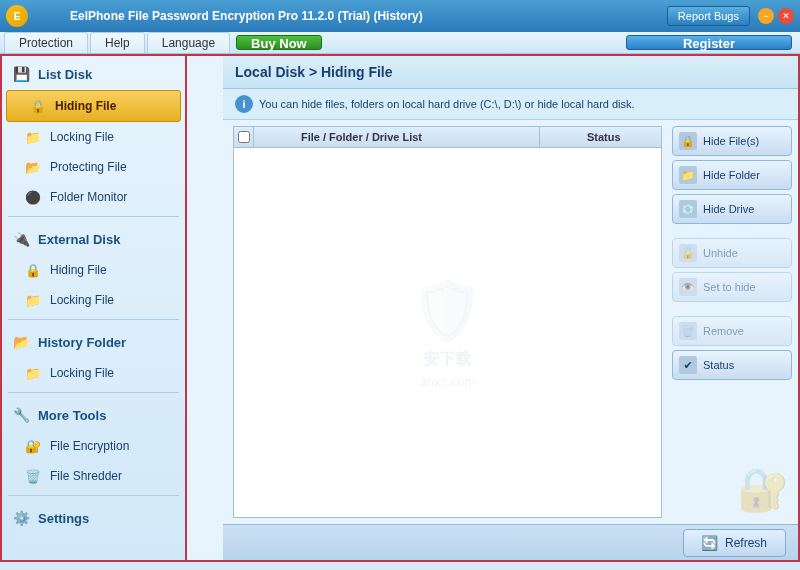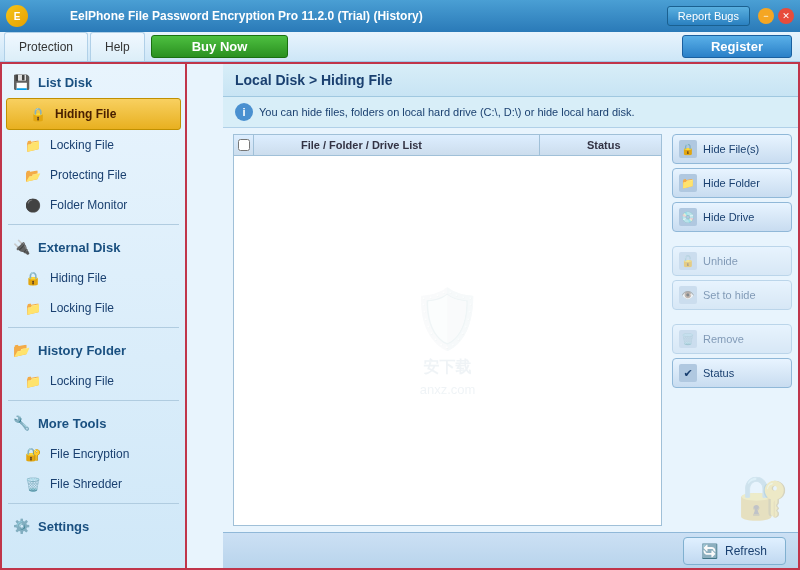--- a/index.html
+++ b/index.html
@@ -37,21 +37,21 @@
       color: white;
       padding: 3px 10px;
       font-size: 11px;
       border-radius: 3px;
       cursor: pointer;
     }
 
     
     .menu-bar {
       background: linear-gradient(180deg, #e8f4fd, #cde6f7);
-      height: 30px;
+      height: 22px;
       display: flex;
       align-items: stretch;
       border-bottom: 1px solid #a0c8e8;
       padding: 0 4px;
       gap: 2px;
     }
     .menu-tab {
       padding: 0 14px;
       font-size: 12px;
       border: 1px solid #b0d0e8;
@@ -59,32 +59,32 @@
       background: linear-gradient(180deg, #f0f8ff, #dceef8);
       cursor: pointer;
       display: flex; align-items: center;
       border-radius: 3px 3px 0 0;
       color: #333;
     }
     .buy-now-btn {
       background: linear-gradient(180deg, #4dc040, #2a9020);
       color: white;
       border: 1px solid #1a7010;
-      padding: 0 40px;
+      padding: 0 14px;
       font-size: 13px;
       font-weight: bold;
       border-radius: 3px;
       cursor: pointer;
       margin: 3px 4px;
     }
     .register-btn {
       background: linear-gradient(180deg, #5ab0e8, #2a80c8);
       color: white;
       border: 1px solid #1a60a0;
-      padding: 0 28px;
+      padding: 0 56px;
       font-size: 13px;
       font-weight: bold;
       border-radius: 3px;
       cursor: pointer;
       margin: 3px 4px;
       margin-left: auto;
     }
 
     
     .main-container {
@@ -300,20 +300,21 @@
     <div class="title-controls">
       <button class="title-btn minimize">−</button>
       <button class="title-btn close">✕</button>
     </div>
   </div>
 </div>
 
 <div class="menu-bar">
   <div class="menu-tab">Protection</div>
   <div class="menu-tab">Help</div>
+  <div class="menu-tab">Language</div>
   <button class="buy-now-btn">Buy Now</button>
   <button class="register-btn">Register</button>
 </div>
 
 <div class="main-container">
 
   <div class="sidebar">
 
     <div class="sidebar-section-header">
       <div class="sidebar-section-icon">💾</div>

